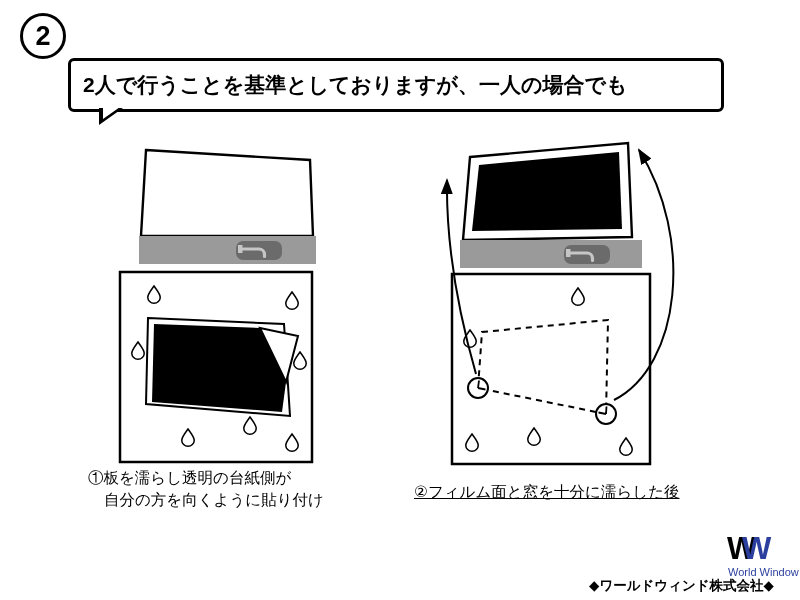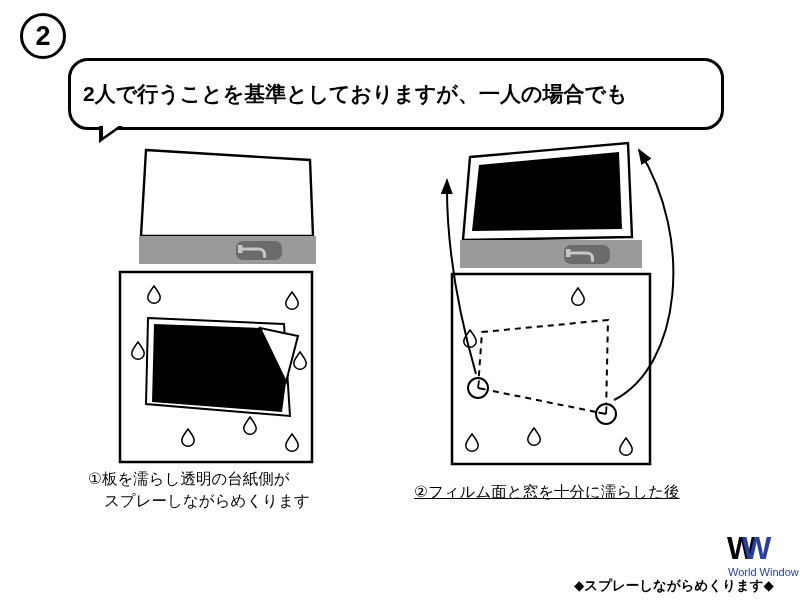--- a/index.html
+++ b/index.html
@@ -13,40 +13,40 @@
   .step-badge {
     position:absolute; left:20px; top:13px; width:40px; height:40px;
     border:3px solid #000; border-radius:50%;
     display:flex; align-items:center; justify-content:center;
     font-size:27px; font-weight:700;
   }
 
   
   .bubble {
     position:absolute; left:68px; top:58px; width:626px;
-    border:3px solid #000; border-radius:20px; background:#fff;
-    padding:19px 12px; font-size:21px; font-weight:700; line-height:28px;
+    border:3px solid #000; border-radius:6px; background:#fff;
+    padding:10px 12px; font-size:21px; font-weight:700; line-height:28px;
     white-space:nowrap;
   }
   .bubble::after {
     content:""; position:absolute; bottom:-16px; left:28px;
     width:0; height:0; border-top:17px solid #000; border-right:24px solid transparent;
   }
   .bubble::before {
     content:""; position:absolute; bottom:-10px; left:32px; z-index:1;
     width:0; height:0; border-top:12px solid #fff; border-right:17px solid transparent;
   }
 
   .fig { position:absolute; }
   .fig-left  { left:108px; top:136px; }
   .fig-right { left:436px; top:128px; }
 
   .caption { position:absolute; font-size:15.5px; line-height:22px; font-weight:400; }
   .caption .cont { padding-left:16px; }
-  .caption-left  { left:88px;  top:468px; }
+  .caption-left  { left:88px;  top:468px;font-family:Liberation Mono, monospace; }
   .caption-right { left:414px; top:481px;text-decoration:underline; }
 
   
   .logo { position:absolute; left:727px; top:533px; width:64px; height:46px; }
   .logo .w1 { position:absolute; left:0;  top:0; font-size:31px; font-weight:700; color:#000; line-height:32px; }
   .logo .w2 { position:absolute; left:15px; top:0; font-size:31px; font-weight:700; color:#2b3f9e; line-height:32px; }
   .logo .sub { position:absolute; left:1px; top:33px; font-size:11px; color:#2b3f9e; white-space:nowrap; }
   .company { position:absolute; right:26px; top:577px; font-size:13.5px; font-weight:700; }
 </style>
 </head>
@@ -131,27 +131,27 @@
       <circle cx="170" cy="286" r="10" stroke-width="2"></circle>
       <path d="M170,286 L170.5,278.5 M170,286 L162.5,284.5" stroke-width="1.8" fill="none"></path>
     </g>
 
     <path d="M 40 246 C 24 190 10 120 11 52" fill="none" stroke="#000" stroke-width="2" marker-end="url(#ah)"></path>
     <path d="M 178 272 C 245 238 258 110 203 22" fill="none" stroke="#000" stroke-width="2" marker-end="url(#ah)"></path>
   </svg>
 
   <div class="caption caption-left">
     <div>①板を濡らし透明の台紙側が</div>
-    <div class="cont">スプレーしながらめくります</div>
+    <div class="cont">自分の方を向くように貼り付け</div>
   </div>
 
   <div class="caption caption-right">
     <div>②フィルム面と窓を十分に濡らした後</div>
   </div>
 
   <div class="logo">
     <span class="w1">W</span>
     <span class="w2">W</span>
     <span class="sub">World Window</span>
   </div>
-  <div class="company">◆スプレーしながらめくります◆</div>
+  <div class="company">◆ワールドウィンド株式会社◆</div>
 
 </div>
 
 </body></html>

